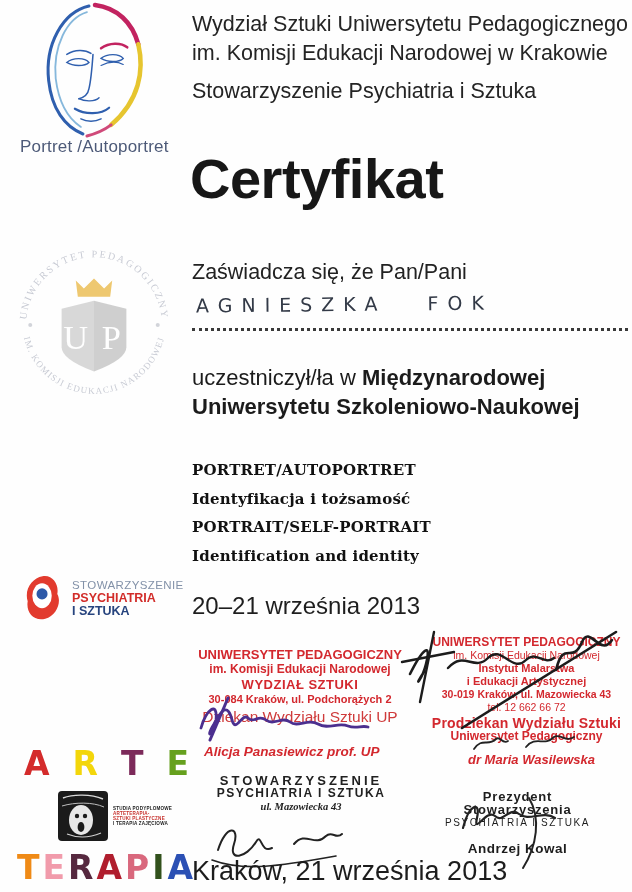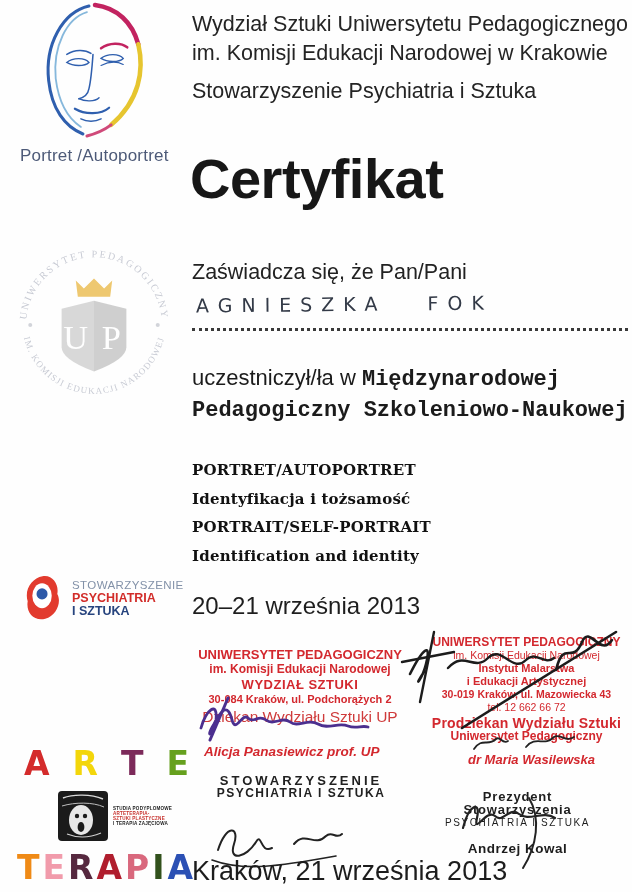--- a/index.html
+++ b/index.html
@@ -8,37 +8,37 @@
     background:#fefefe;color:#1c1c1c;
     font-family:"Liberation Sans",sans-serif;
     -webkit-font-smoothing:antialiased;
   }
   .abs{position:absolute;}
 
   
   .header-block{left:192px;top:10px;width:436px;line-height:29px;font-size:21.5px;color:#242424;}
   .header-line3{margin-top:9px;}
 
-  .face-caption{left:20px;top:146px;font-size:17px;color:#4d5a78;letter-spacing:.2px;}
+  .face-caption{left:20px;top:137px;font-size:17px;color:#4d5a78;letter-spacing:.2px;}
 
   .cert-title{left:190px;top:146px;font-size:56px;font-weight:700;color:#171717;letter-spacing:-.5px;}
 
   
   .seal{left:8px;top:236px;opacity:.75;}
 
   .statement-intro{left:192px;top:260px;font-size:21.5px;color:#222;}
   .hand-name{
     left:196px;top:293px;font-size:19px;color:#333a47;
     letter-spacing:9px;word-spacing:26px;transform:rotate(-.6deg);
     font-family:"DejaVu Sans",sans-serif;
   }
   .dotted-line{left:192px;top:308px;width:436px;height:20px;border-bottom:3px dotted #3a3a3a;}
 
   .participation{left:192px;top:364px;font-size:22px;line-height:28.5px;color:#1b1b1b;}
-  .participation b{font-weight:700;font-family:Liberation Mono, monospace;}
+  .participation b{font-weight:700;}
 
   .conf-title{
     left:192px;top:456px;font-size:15px;line-height:28.5px;font-weight:700;
     font-family:"DejaVu Serif",serif;color:#111;letter-spacing:.2px;
   }
 
   
   .assoc-logo{left:24px;top:574px;display:flex;align-items:center;gap:11px;}
   .assoc-text{line-height:13px;}
   .assoc-l1{font-size:11.5px;color:#8291a8;letter-spacing:.4px;}
@@ -148,21 +148,21 @@
     <text x="102" y="112" font-size="34" fill="#ffffff" font-family="Liberation Serif,serif" text-anchor="middle">P</text>
   </svg>
 </div>
 
 <div class="abs statement-intro">Zaświadcza się, że Pan/Pani</div>
 <div class="abs hand-name">AGNIESZKA FOK</div>
 <div class="abs dotted-line"></div>
 
 <div class="abs participation">
   <div><span>uczestniczył/ła w </span><b>Międzynarodowej</b></div>
-  <div><b>Pedagogiczny Szkoleniowo-Naukowej</b></div>
+  <div><b>Uniwersytetu Szkoleniowo-Naukowej</b></div>
 </div>
 
 <div class="abs conf-title">
   <div>PORTRET/AUTOPORTRET</div>
   <div>Identyfikacja i tożsamość</div>
   <div>PORTRAIT/SELF-PORTRAIT</div>
   <div>Identification and identity</div>
 </div>
 
 <div class="abs assoc-logo">
@@ -231,20 +231,21 @@
 <div class="abs sig-pres">
   <svg width="130" height="80" viewBox="0 0 130 80">
     <path d="M8,36 C14,12 26,8 22,26 C18,44 32,16 40,24 C48,32 54,14 64,22 C74,30 88,18 100,26" fill="none" stroke="#222" stroke-width="2.2" stroke-linecap="round"></path>
     <path d="M74,6 C86,26 82,54 68,76" fill="none" stroke="#222" stroke-width="2" stroke-linecap="round"></path>
   </svg>
 </div>
 
 <div class="abs stamp-assoc">
   <div class="a1">STOWARZYSZENIE</div>
   <div class="a2">PSYCHIATRIA I SZTUKA</div>
+  <div class="a3">ul. Mazowiecka 43</div>
 </div>
 <div class="abs sig-assoc">
   <svg width="160" height="56" viewBox="0 0 160 56">
     <path d="M8,34 C16,8 30,10 24,28 C18,46 36,42 46,26 C52,16 50,38 62,32" fill="none" stroke="#222" stroke-width="2" stroke-linecap="round"></path>
     <path d="M84,28 C96,14 104,32 116,20 C122,14 126,24 132,18" fill="none" stroke="#222" stroke-width="2" stroke-linecap="round"></path>
     <path d="M2,44 C34,56 70,50 126,40" fill="none" stroke="#222" stroke-width="1.6" stroke-linecap="round"></path>
   </svg>
 </div>
 
 <div class="abs arte-row">

